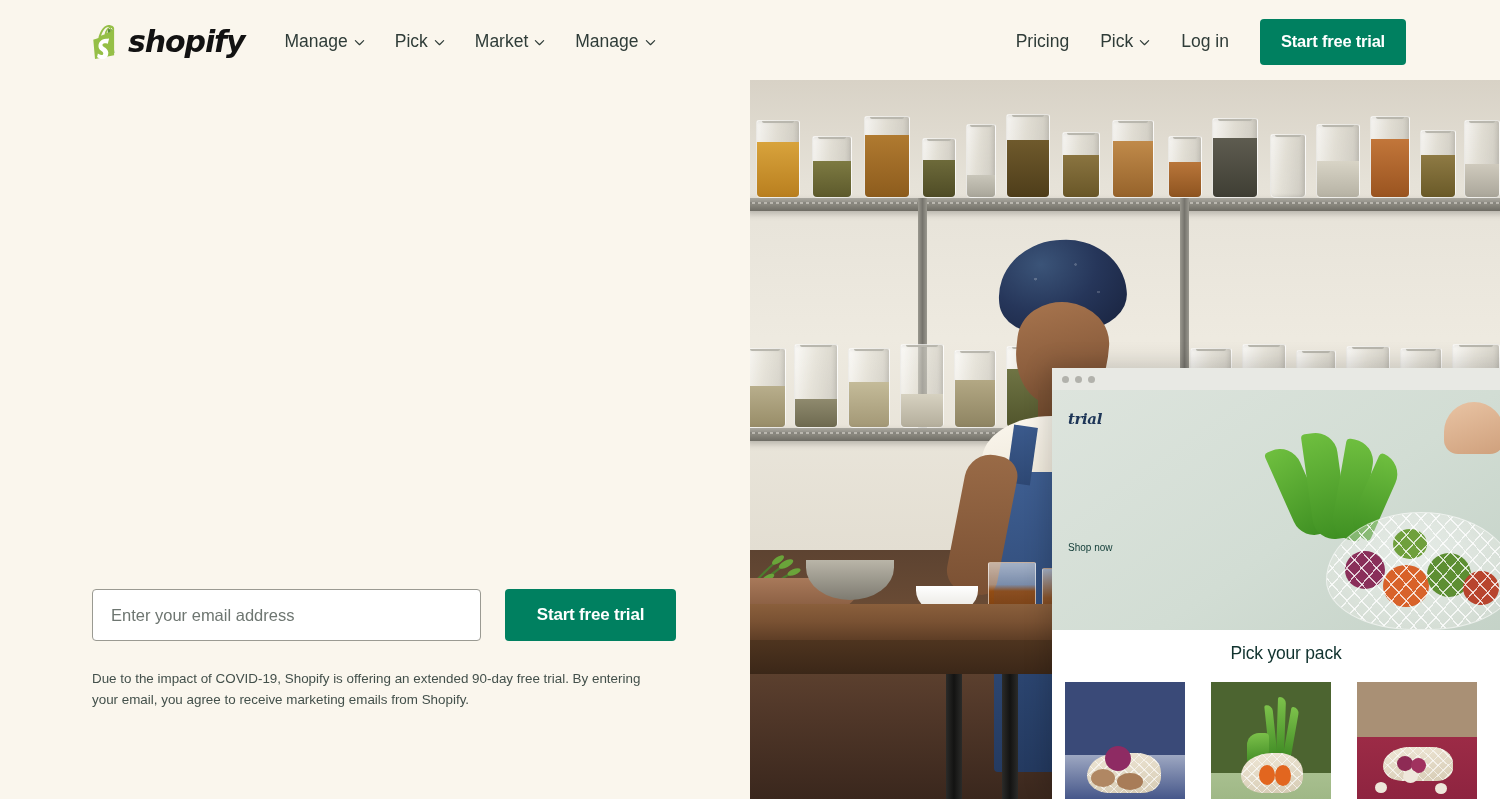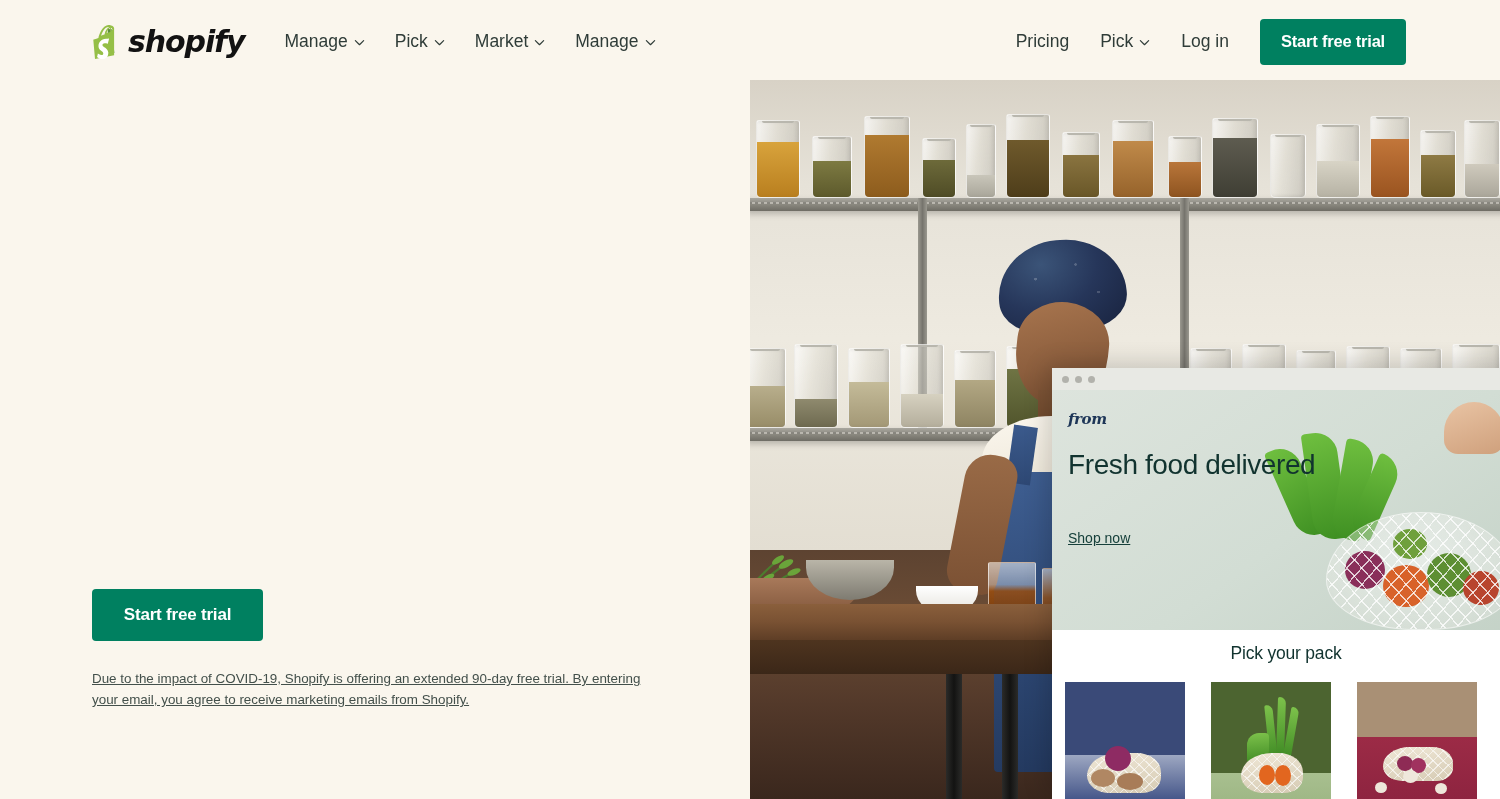--- a/index.html
+++ b/index.html
@@ -161,21 +161,20 @@
   }
 
   .disclaimer {
     position: absolute;
     left: 92px;
     top: 668px;
     width: 563px;
     font-size: 13.4px;
     line-height: 21px;
     color: #43504b;
-    text-decoration: underline;
   }
 
   
   .photo {
     position: absolute;
     left: 750px; top: 80px;
     width: 750px; height: 719px;
     overflow: hidden;
     background: #cfc9bd;
     z-index: 10;
@@ -384,24 +383,23 @@
   }
   .store-headline {
     position:absolute; left:16px; top:58px;
     font-size: 28px;
     line-height: 33px;
     color: #11332f;
     font-weight: 400;
     letter-spacing: -0.4px;
   }
   .shop-now {
-    position:absolute; left:16px; top:140px;
-    font-size: 14px;
+    position:absolute; left:16px; top:152px;
+    font-size: 10px;
     color: #16403b;
-    text-decoration: underline;
     cursor: pointer;
   }
   
   .veg-group { position:absolute; right:-10px; top:16px; width:300px; height:224px; }
   .leek {
     position:absolute;
     background: linear-gradient(170deg,#6fbf3f,#3e8f22);
     border-radius: 4px 22px 4px 22px;
   }
   .mesh-bag {
@@ -534,20 +532,21 @@
       <div class="right-link">
         <span>Log in</span>
       </div>
       <button class="btn-trial-top">Start free trial</button>
     </div>
   </div>
 
   <div class="hero-left">
 
     <div class="form-row">
+      <input class="email-input" type="text" placeholder="Enter your email address" style="">
       <button class="btn-trial-hero">Start free trial</button>
     </div>
 
     <p class="disclaimer">Due to the impact of COVID-19, Shopify is offering an extended 90-day free trial. By entering your email, you agree to receive marketing emails from Shopify.</p>
   </div>
 
   <div class="photo">
     <div class="wall"></div>
     <div class="wall-floor"></div>
 
@@ -733,22 +732,21 @@
         <div class="leek" style="left:132px; top:48px;  width:26px; height:86px;  transform:rotate(24deg);"></div>
         <div class="mesh-bag">
           <span class="veg-blob" style="left:18px; top:38px; width:40px; height:38px; background:#8a2f5a;"></span>
           <span class="veg-blob" style="left:56px; top:52px; width:46px; height:42px; background:#d8622a;"></span>
           <span class="veg-blob" style="left:100px;top:40px; width:44px; height:44px; background:#5d8f33;"></span>
           <span class="veg-blob" style="left:136px;top:58px; width:36px; height:34px; background:#b8452e;"></span>
           <span class="veg-blob" style="left:66px; top:16px; width:34px; height:30px; background:#6fa03c;"></span>
         </div>
       </div>
 
-      <div class="snap-logo">from</div>
-      <div class="store-headline">Fresh food delivered</div>
+      <div class="snap-logo">trial</div>
       <div class="shop-now">Shop now</div>
     </div>
 
     <div class="store-body">
       <div class="pick-title">Pick your pack</div>
 
       <div class="pack-row">
 
         <div class="pack-card pack-1">
           <div class="pack-sack"></div>

